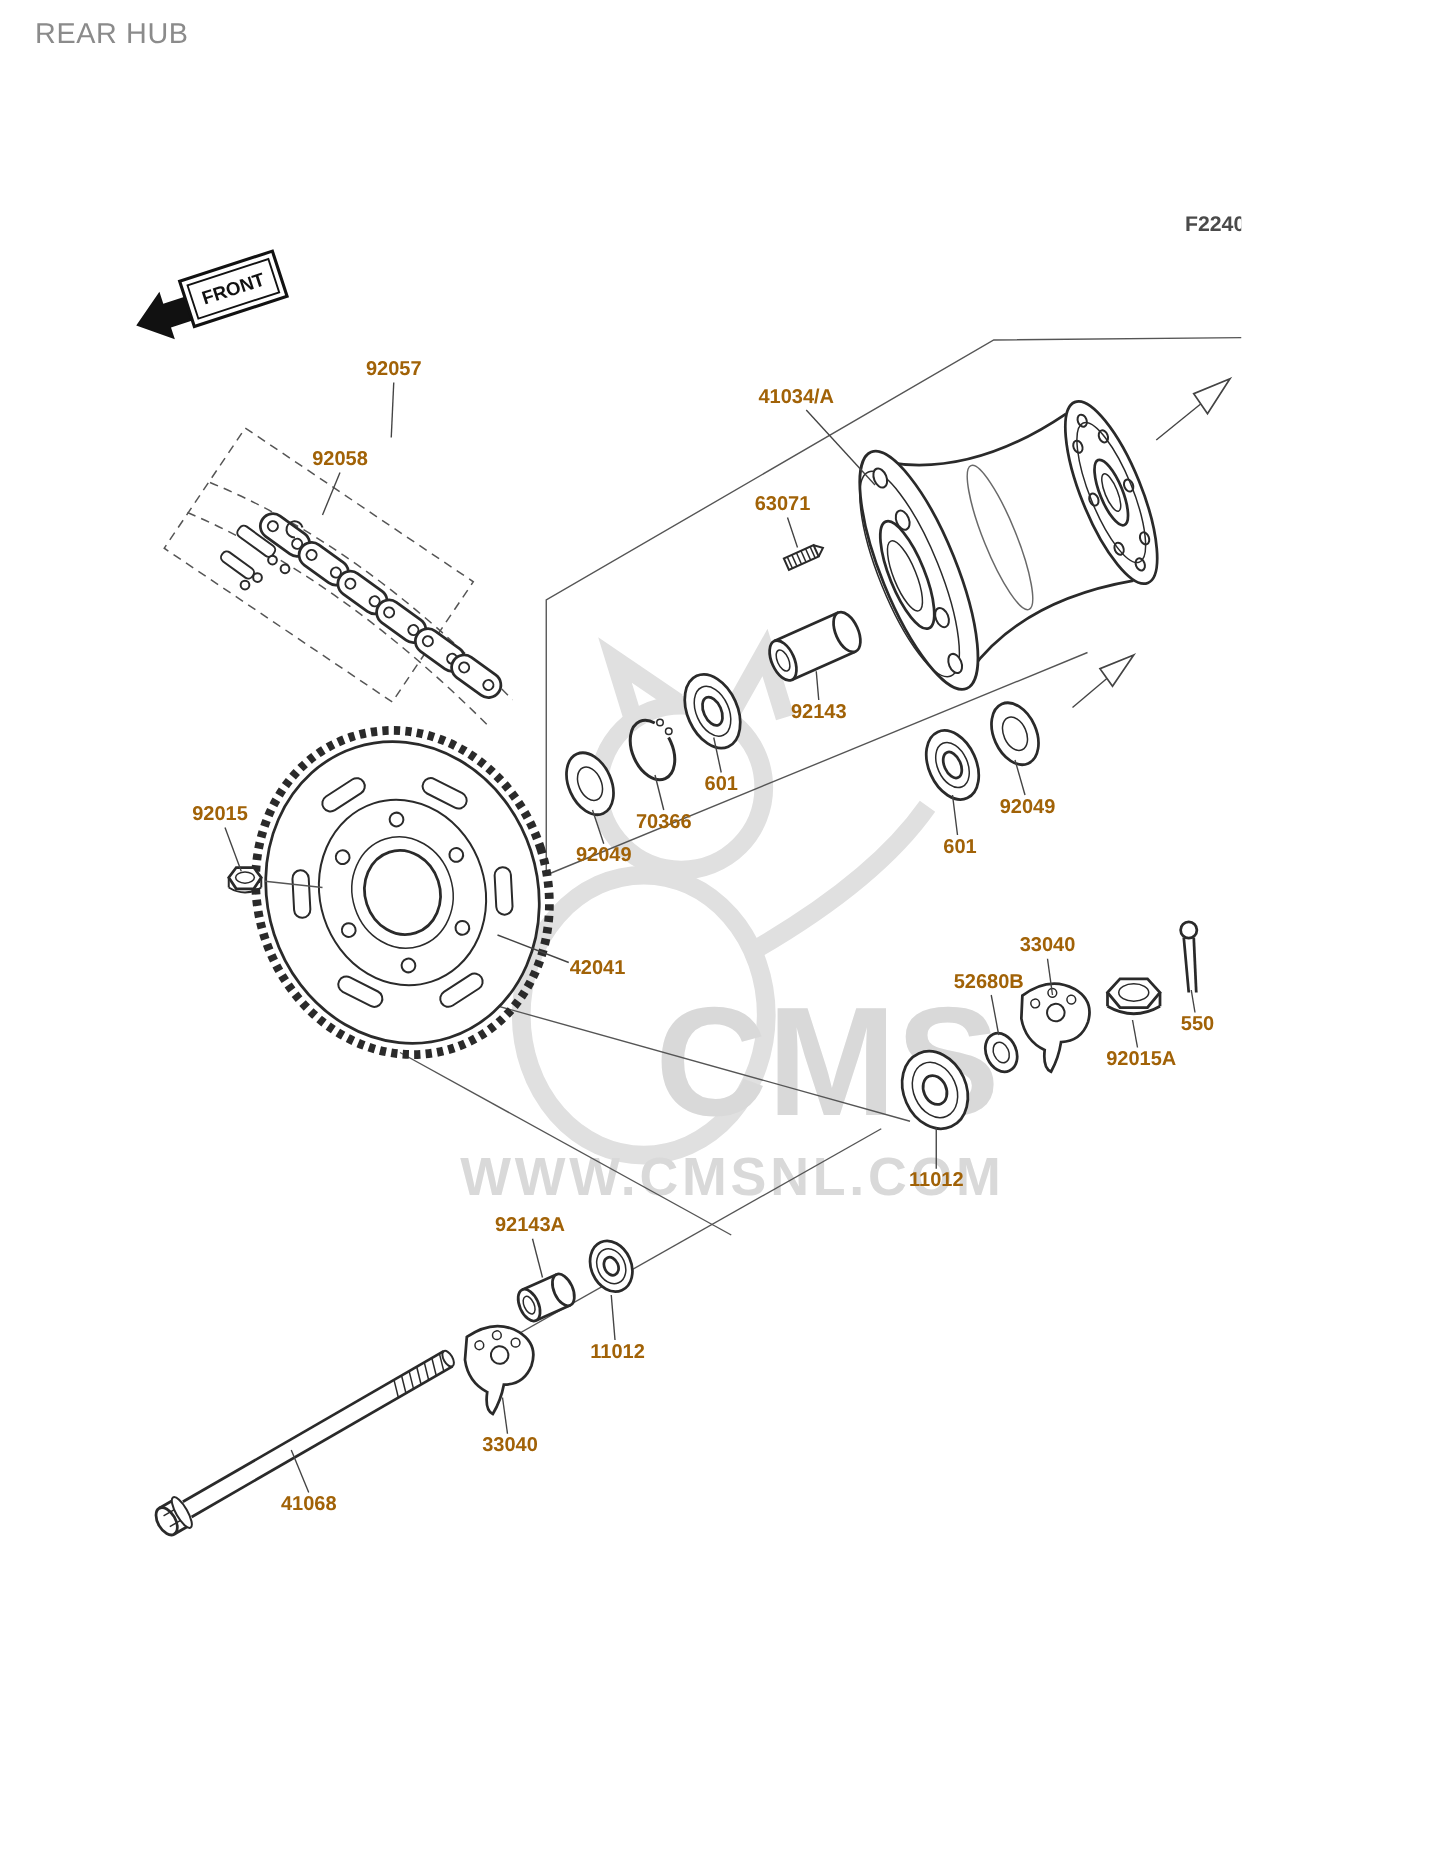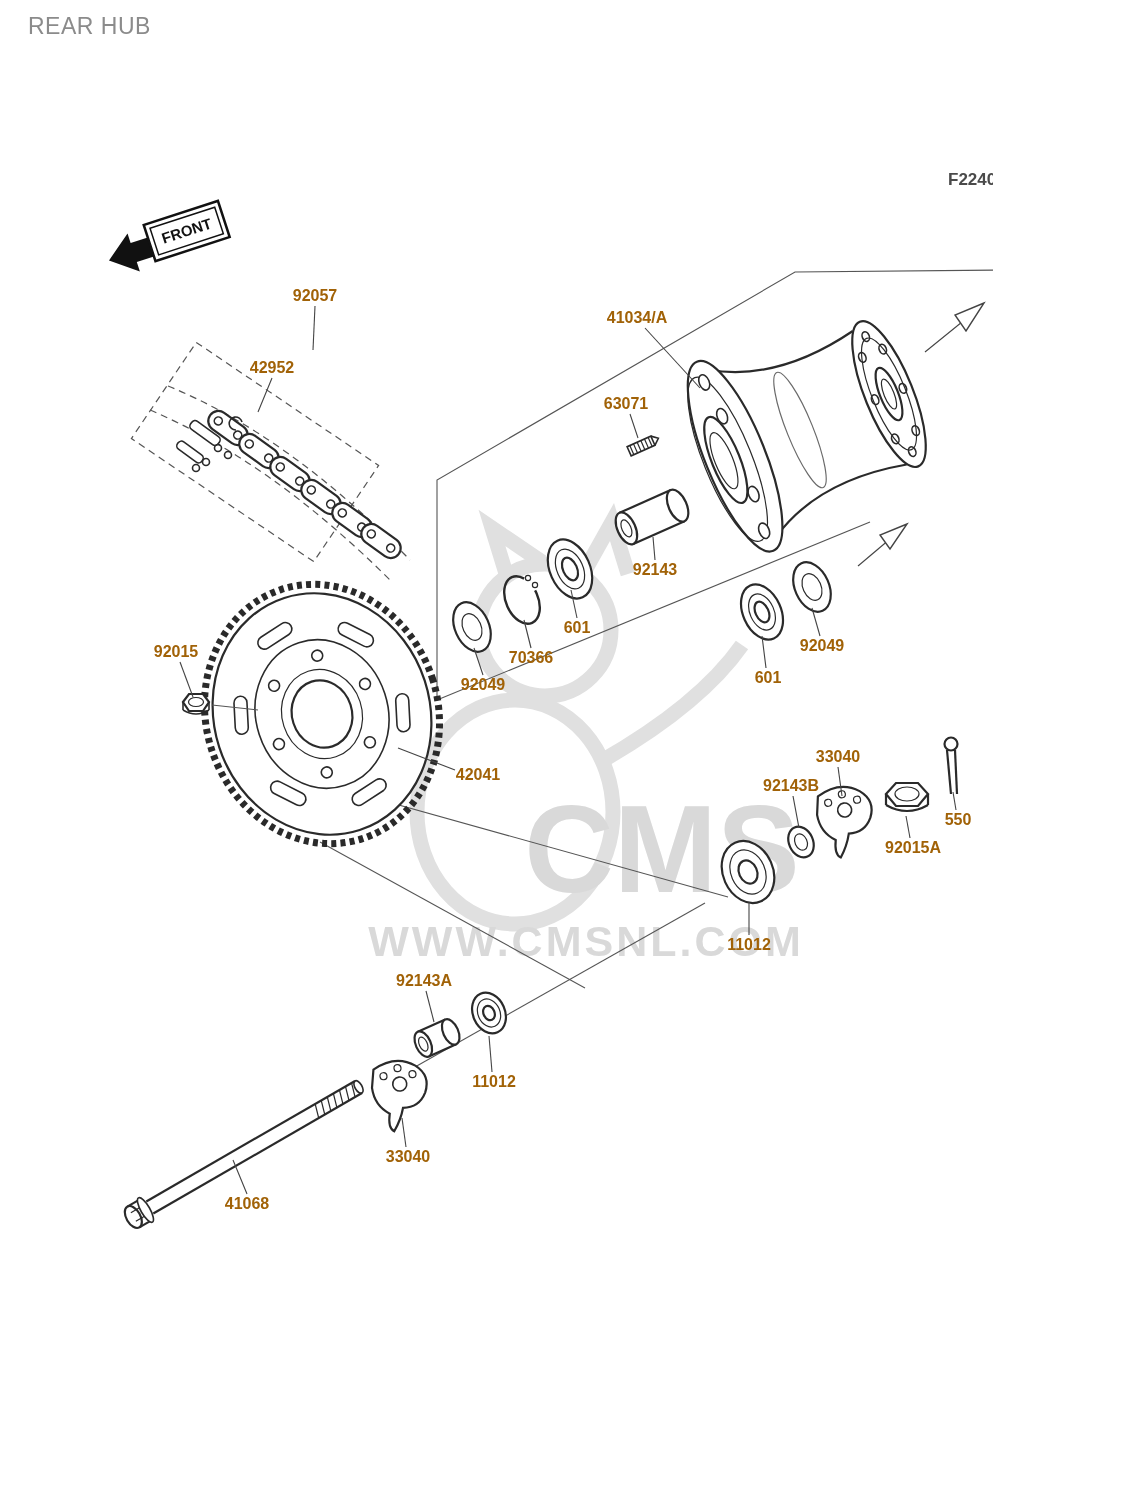--- a/index.html
+++ b/index.html
@@ -315,33 +315,33 @@
       <line class="lead" x1="910" y1="838" x2="906" y2="816"></line>
       <line class="lead" x1="749" y1="935" x2="749" y2="902"></line>
       <line class="lead" x1="426" y1="991" x2="434" y2="1022"></line>
       <line class="lead" x1="492" y1="1072" x2="489" y2="1036"></line>
       <line class="lead" x1="406" y1="1147" x2="402" y2="1118"></line>
       <line class="lead" x1="247" y1="1194" x2="233" y2="1160"></line>
     </g>
   </svg>
 
   <div class="part-label" style="left:315px;top:296px">92057</div>
-  <div class="part-label" style="left:272px;top:368px">42952</div>
+  <div class="part-label" style="left:272px;top:368px">92058</div>
   <div class="part-label" style="left:637px;top:318px">41034/A</div>
   <div class="part-label" style="left:626px;top:404px">63071</div>
   <div class="part-label" style="left:655px;top:570px">92143</div>
   <div class="part-label" style="left:577px;top:628px">601</div>
   <div class="part-label" style="left:531px;top:658px">70366</div>
   <div class="part-label" style="left:483px;top:685px">92049</div>
   <div class="part-label" style="left:822px;top:646px">92049</div>
   <div class="part-label" style="left:768px;top:678px">601</div>
   <div class="part-label" style="left:176px;top:652px">92015</div>
   <div class="part-label" style="left:478px;top:775px">42041</div>
   <div class="part-label" style="left:838px;top:757px">33040</div>
-  <div class="part-label" style="left:791px;top:786px">92143B</div>
+  <div class="part-label" style="left:791px;top:786px">52680B</div>
   <div class="part-label" style="left:958px;top:820px">550</div>
   <div class="part-label" style="left:913px;top:848px">92015A</div>
   <div class="part-label" style="left:749px;top:945px">11012</div>
   <div class="part-label" style="left:424px;top:981px">92143A</div>
   <div class="part-label" style="left:494px;top:1082px">11012</div>
   <div class="part-label" style="left:408px;top:1157px">33040</div>
   <div class="part-label" style="left:247px;top:1204px">41068</div>
 
 </div>
 

